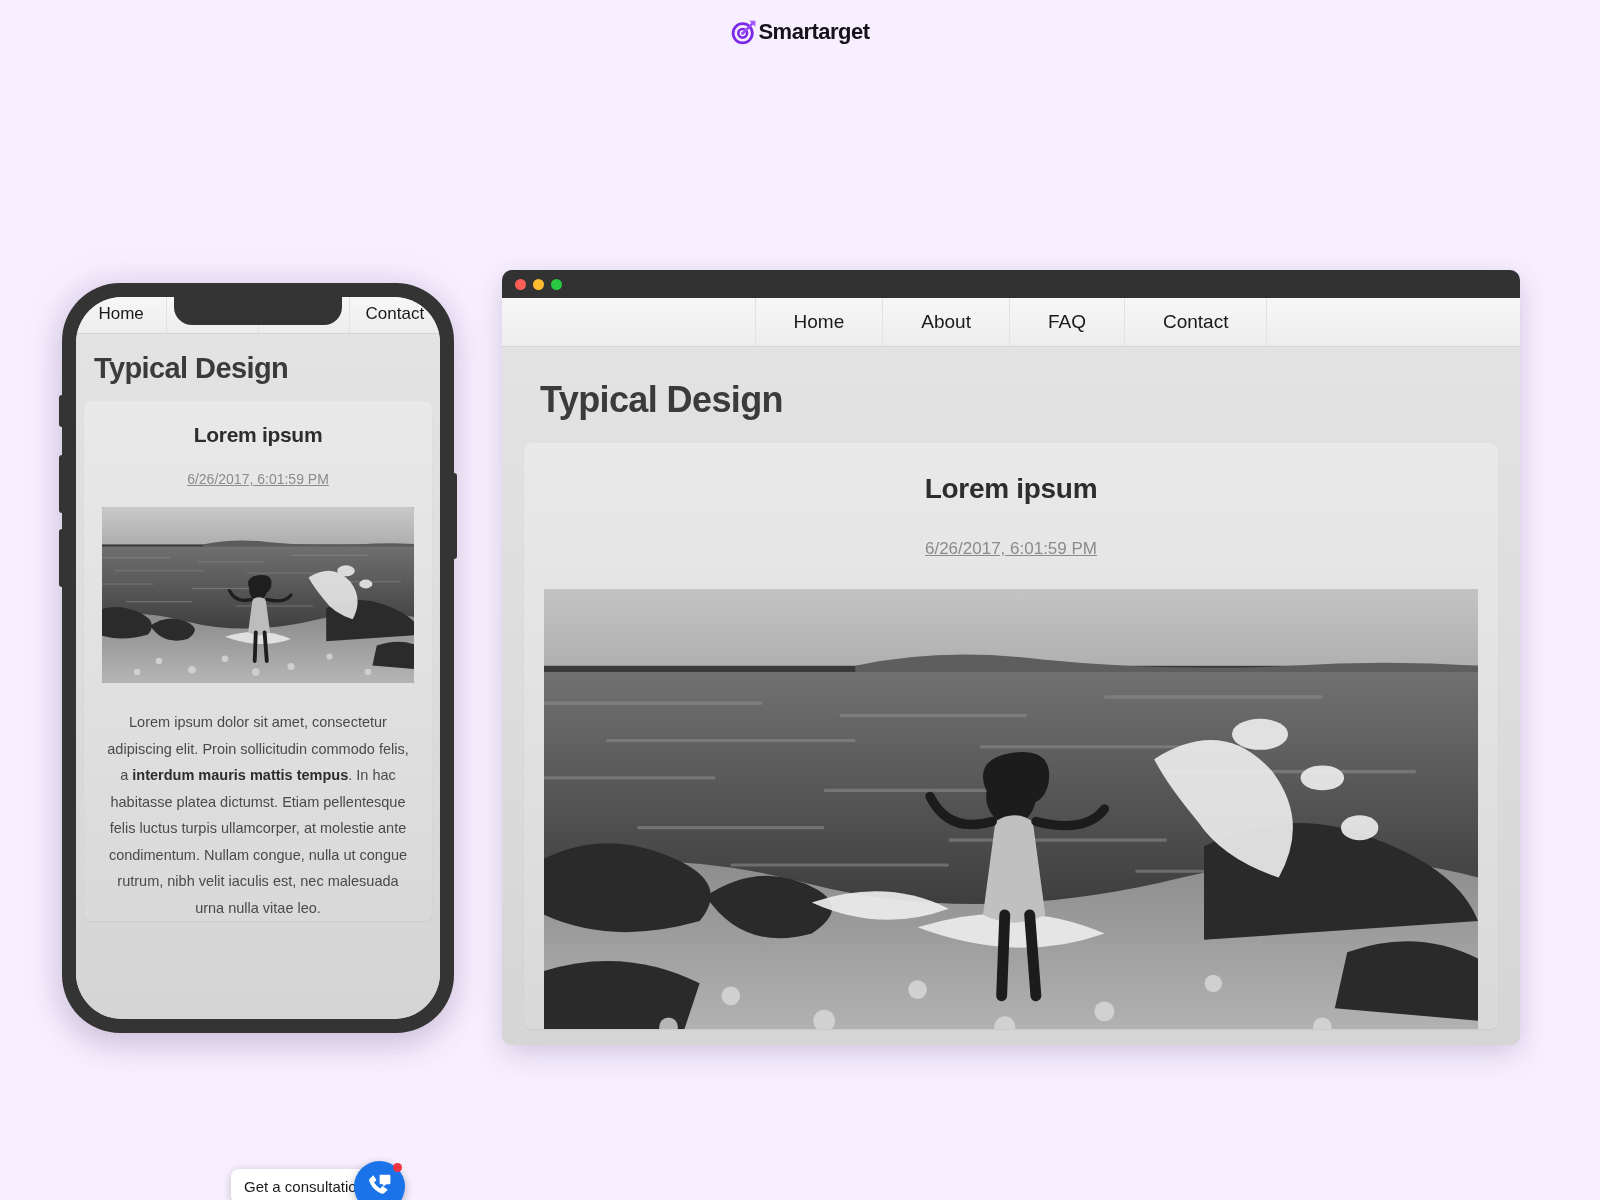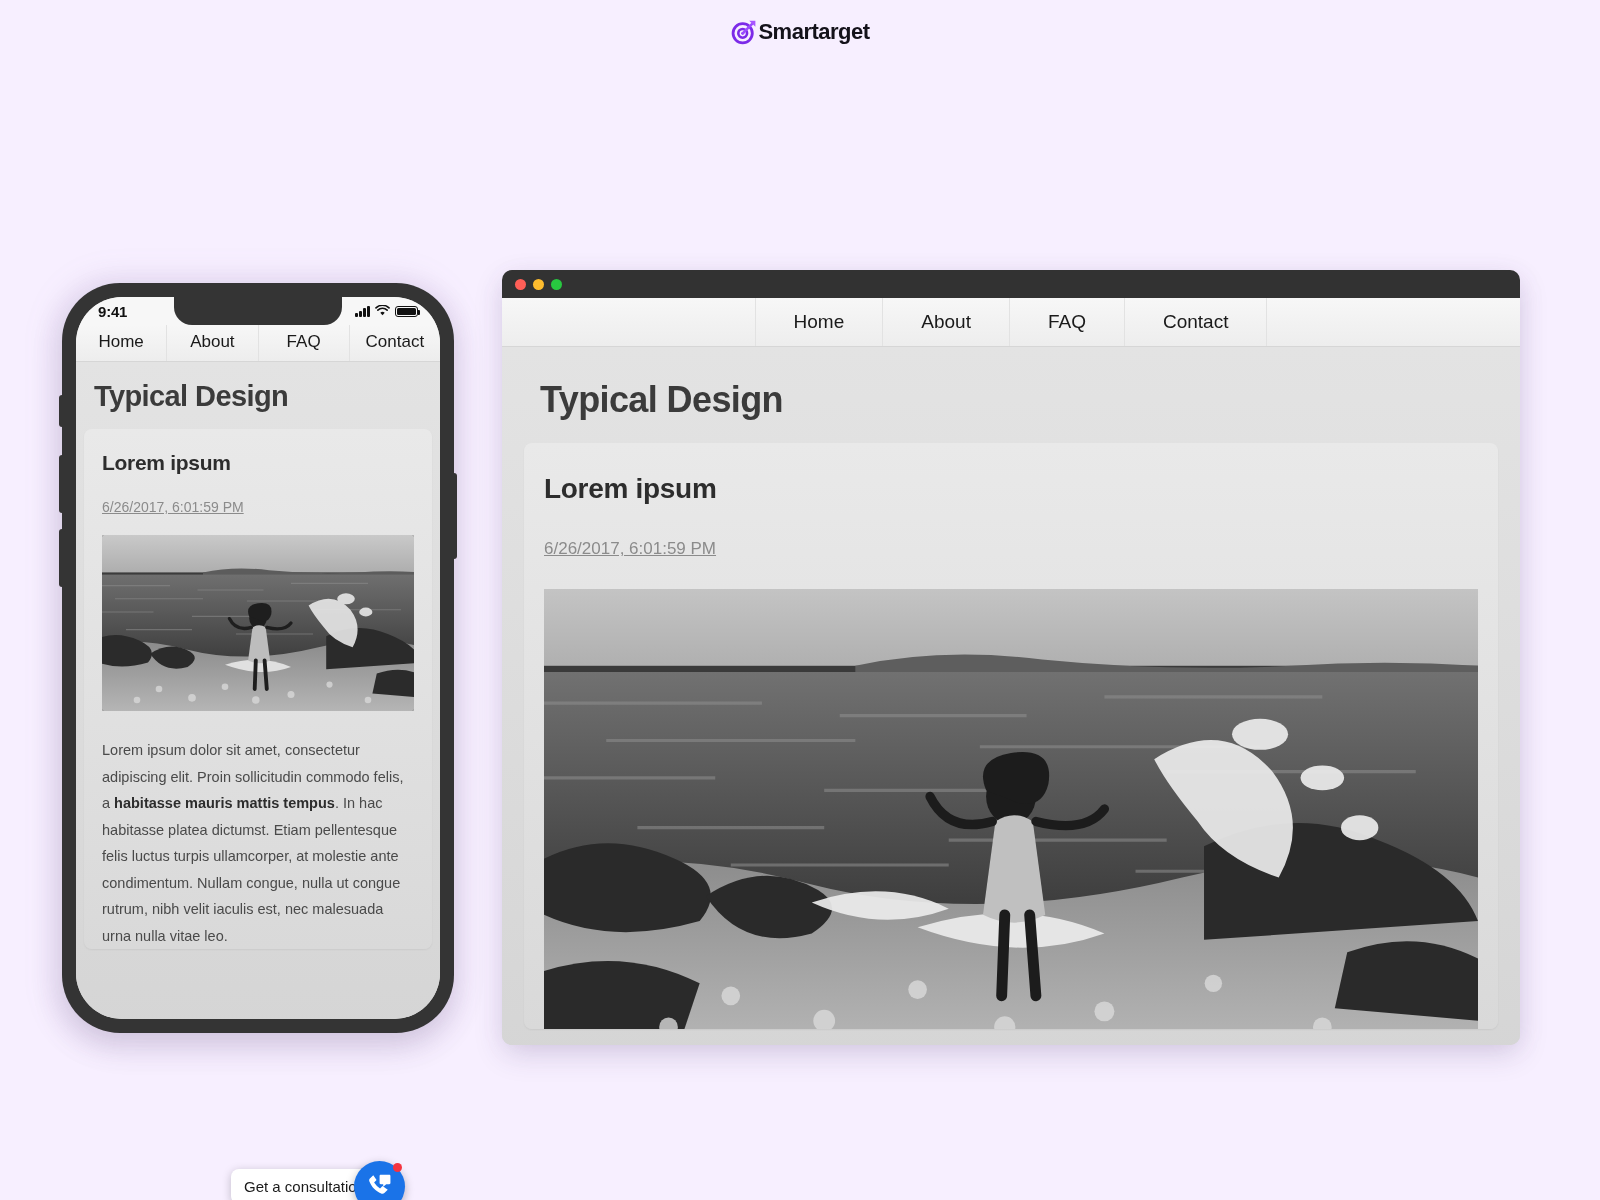--- a/index.html
+++ b/index.html
@@ -77,21 +77,21 @@
   .site-body {
     background: linear-gradient(#e3e3e3, #d4d4d4);
     height: 100%;
   }
   .page-title { color: #3b3b3b; font-weight: bold; letter-spacing: -0.6px; }
   .phone-body-pad { padding: 18px 8px 0; }
   .phone-title { font-size: 29px; padding: 0 10px 16px; }
 
   .card {
     background: linear-gradient(#e9e9e9, #d9d9d9);
-    border-radius: 8px; box-shadow: 0 1px 2px rgba(0,0,0,0.06);
+    border-radius: 8px; box-shadow: 0 1px 2px rgba(0,0,0,0.06); text-align: center;
   }
   .card-title { font-weight: bold; color: #2d2d2d; letter-spacing: -0.3px; }
   .card-date { color: #8b8b8b; text-decoration: underline; }
   .card-text { color: #4a4a4a; }
   .card-text b { color: #2d2d2d; }
 
   .phone-card { padding: 22px 18px 0; }
   .phone-card .card-title { font-size: 21px; }
   .phone-card .card-date { font-size: 14px; margin-top: 24px; }
   .phone-photo { margin-top: 20px; width: 100%; height: 176px; border-radius: 2px; overflow: hidden; }
@@ -165,39 +165,20 @@
     <div class="phone-shadow"></div>
     <div class="phone-body">
       <div class="phone-btn btn-silent"></div>
       <div class="phone-btn btn-volup"></div>
       <div class="phone-btn btn-voldn"></div>
       <div class="phone-btn btn-power"></div>
 
       <div class="phone-screen">
         <div class="notch"></div>
 
-        <div class="status-bar">
-          <span class="status-time">9:41</span>
-          <span class="status-icons">
-            <span class="sig">
-                <i></i>
-                <i></i>
-                <i></i>
-                <i></i>
-              </span>
-            <span>
-              <svg width="15" height="11" viewBox="0 0 16 12">
-                <path d="M8 11.2 L5.6 8.4 A3.6 3.6 0 0 1 10.4 8.4 Z" fill="#111"></path>
-                <path d="M2.9 5.6 A7.4 7.4 0 0 1 13.1 5.6" fill="none" stroke="#111" stroke-width="1.8" stroke-linecap="round"></path>
-                <path d="M0.9 3.1 A10.4 10.4 0 0 1 15.1 3.1" fill="none" stroke="#111" stroke-width="1.8" stroke-linecap="round"></path>
-              </svg>
-            </span>
-            <span class="batt"></span>
-          </span>
-        </div>
 
         <nav class="site-nav phone-nav">
           <div class="nav-item">Home</div>
           <div class="nav-item">About</div>
           <div class="nav-item">FAQ</div>
           <div class="nav-item">Contact</div>
         </nav>
 
         <div class="site-body">
           <div class="phone-body-pad">
@@ -255,21 +236,21 @@
                     <circle cx="120" cy="138" r="3"></circle>
                       <circle cx="180" cy="145" r="3.2"></circle>
                     <circle cx="215" cy="136" r="2.8"></circle>
                       <circle cx="40" cy="150" r="3"></circle>
                     <circle cx="148" cy="150" r="3.4"></circle>
                       <circle cx="250" cy="150" r="3"></circle>
                   </g>
                 </svg>
               </div>
               <p class="card-text">
-                <span>Lorem ipsum dolor sit amet, consectetur adipiscing elit. Proin sollicitudin commodo felis, a </span><b>habitasse mauris mattis tempus</b><span>. In hac habitasse platea dictumst. Etiam pellentesque felis luctus turpis ullamcorper, at molestie ante condimentum. Nullam congue, nulla ut congue rutrum, nibh velit iaculis est, nec malesuada urna nulla vitae leo.</span>
+                <span>Lorem ipsum dolor sit amet, consectetur adipiscing elit. Proin sollicitudin commodo felis, a </span><b>interdum mauris mattis tempus</b><span>. In hac habitasse platea dictumst. Etiam pellentesque felis luctus turpis ullamcorper, at molestie ante condimentum. Nullam congue, nulla ut congue rutrum, nibh velit iaculis est, nec malesuada urna nulla vitae leo.</span>
               </p>
             </div>
           </div>
         </div>
       </div>
     </div>
 
     <div class="widget phone-widget">
       <div class="widget-label">Get a consultation</div>
       <div class="widget-btn">

